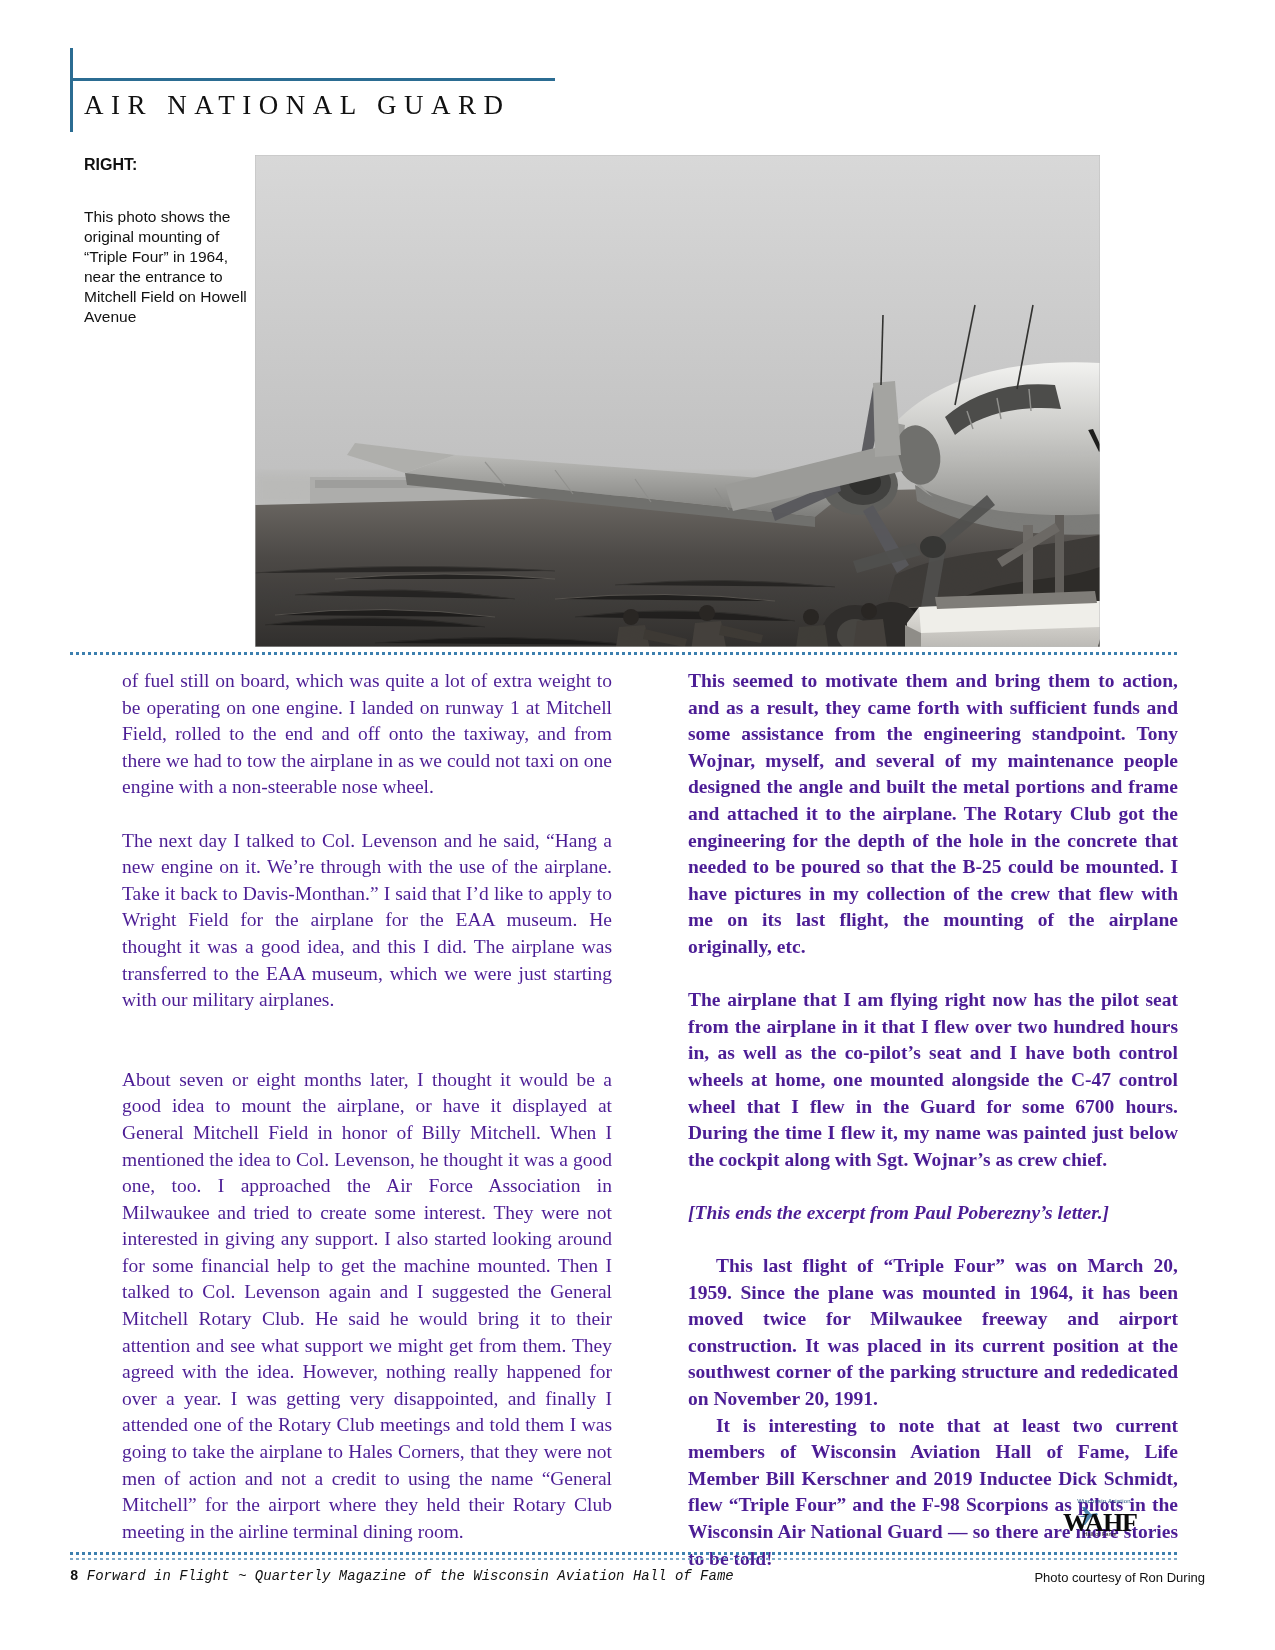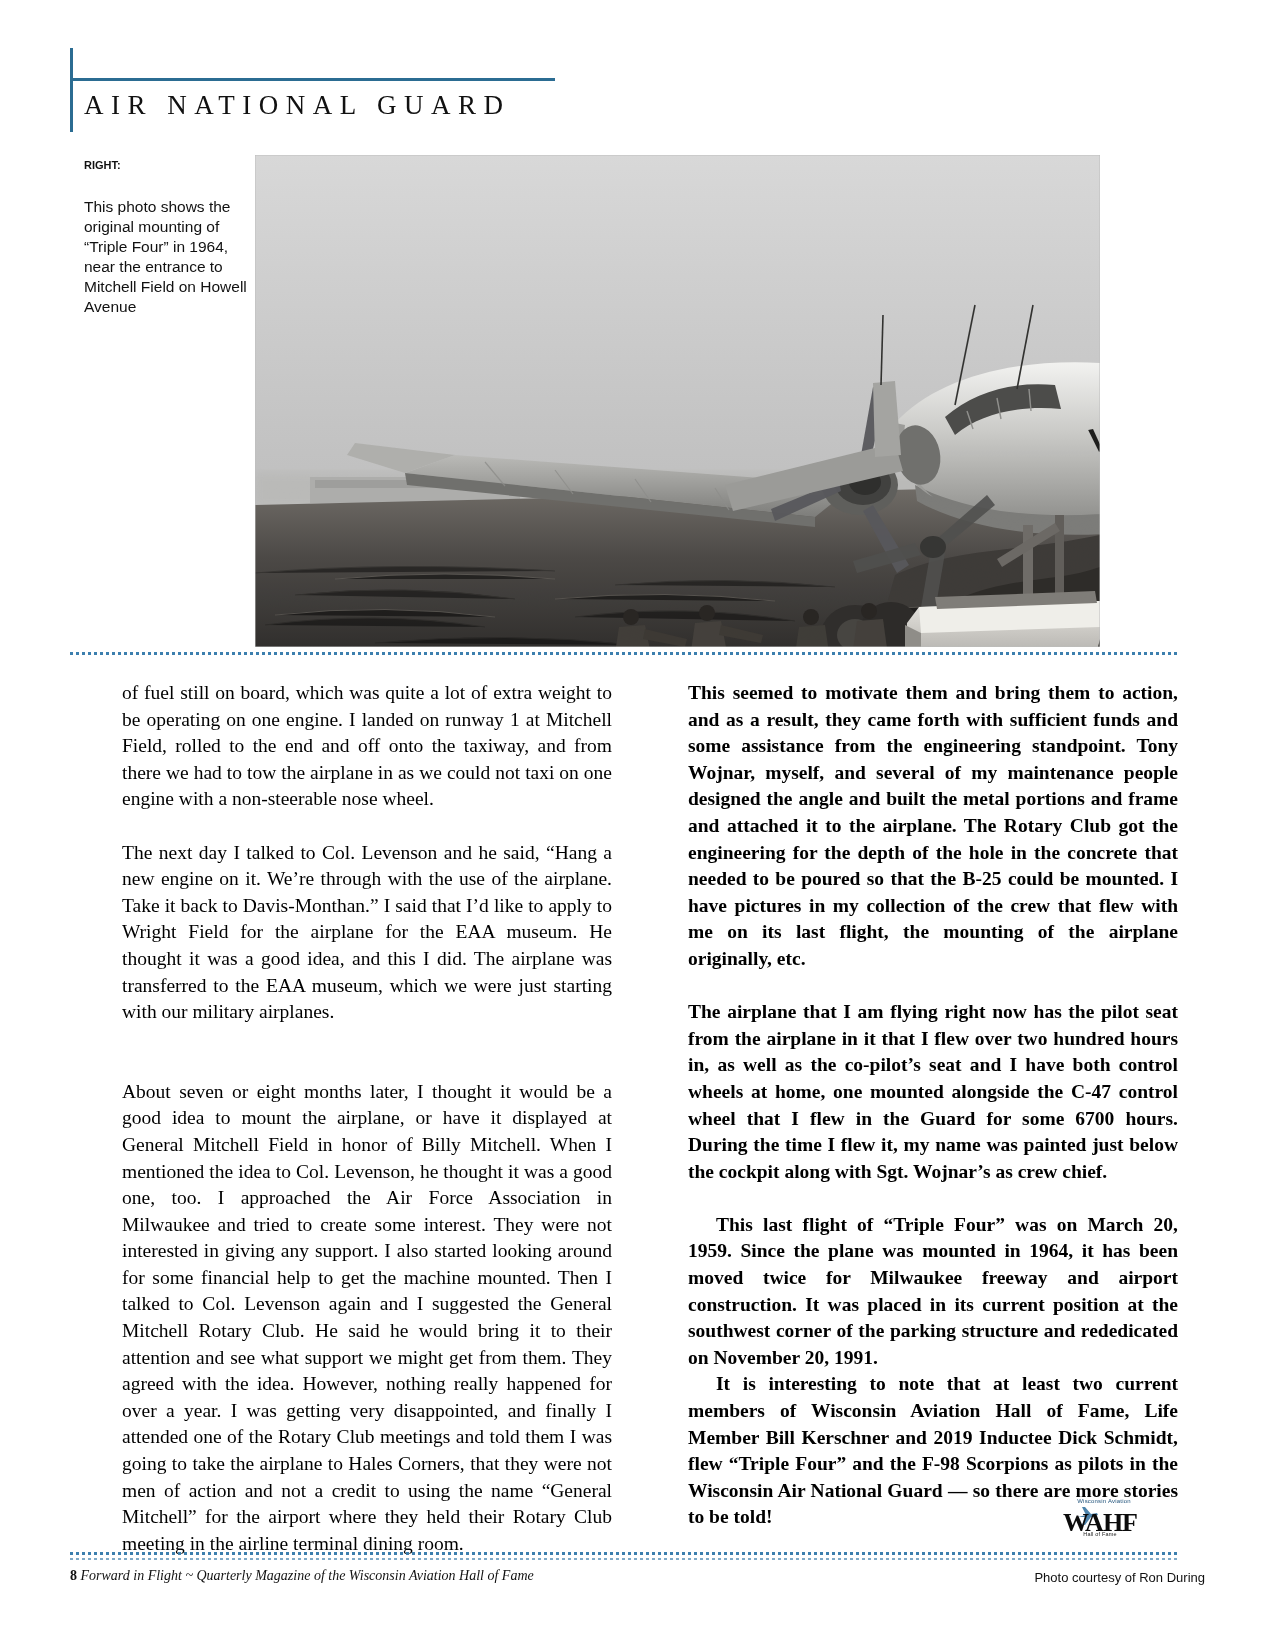--- a/index.html
+++ b/index.html
@@ -27,21 +27,21 @@
     font-size:27px;letter-spacing:7.5px;color:#111;
     white-space:nowrap;
   }
 
   
   .caption-col{
     position:absolute;left:84px;top:155px;width:170px;
     font-family:"Liberation Sans", sans-serif;
     font-size:15.5px;line-height:20px;color:#111;
   }
-  .caption-col .lead{font-weight:bold;font-size:11px;margin-bottom:22px;}
+  .caption-col .lead{font-weight:bold;font-size:16px;margin-bottom:32px;}
   .caption-col .body{margin-bottom:6px;}
   .caption-col .credit{margin-top:64px;}
   .caption-col p{margin:0;}
 
   
   .photo{
     position:absolute;left:255px;top:155px;width:845px;height:492px;
     overflow:hidden;background:#9a9a9a;
   }
   .photo svg{display:block;}
@@ -55,22 +55,21 @@
   .rule-bottom{left:70px;top:1552px;width:1110px;}
   .rule-bottom2{left:70px;top:1558px;width:1110px;height:2px;
     background-image:repeating-linear-gradient(to right,#7fa9c6 0 3px, rgba(255,255,255,0) 3px 6px);}
 
   
   .col{
     position:absolute;top:668px;width:490px;
     font-size:19.5px;line-height:26.6px;
     text-align:justify;
     font-family:"Liberation Serif", serif;
-    color:#000000;
-    margin-top:12px;
+    color:#4c1d95;
   }
   .col-left{left:122px;}
   .col-right{left:688px;font-weight:bold;}
   .col p{margin:0 0 0 0;}
   .col p.gap{margin-top:26.6px;}
   .col p.gap2{margin-top:53px;}
   .col p.ind{text-indent:28px;}
   .col p.ital{font-style:italic;text-align:left;}
 
   
@@ -94,21 +93,21 @@
     font-family:"Liberation Sans", sans-serif;
     font-size:5.5px;color:#222;letter-spacing:.2px;white-space:nowrap;
   }
   .logo .plane{
     position:absolute;left:24px;top:6px;width:24px;height:24px;opacity:.85;
   }
 
   
   .footer-left{
     position:absolute;left:70px;top:1568px;
-    font-family:Liberation Serif, serif;
+    font-family:Liberation Mono, monospace;
     font-size:14px;color:#111;white-space:nowrap;
   }
   .footer-left .pg{font-weight:bold;font-style:normal;}
   .footer-left .mag{font-style:italic;}
   .footer-right{
     position:absolute;right:70px;top:1570px;
     font-family:"Liberation Sans", sans-serif;
     font-size:13px;color:#111;white-space:nowrap;
   }
 </style>
@@ -334,20 +333,21 @@
 
   <div class="col col-left">
     <p>of fuel still on board, which was quite a lot of extra weight to be operating on one engine. I landed on runway 1 at Mitchell Field, rolled to the end and off onto the taxiway, and from there we had to tow the airplane in as we could not taxi on one engine with a non-steerable nose wheel.</p>
     <p class="gap">The next day I talked to Col. Levenson and he said, “Hang a new engine on it. We’re through with the use of the airplane. Take it back to Davis-Monthan.” I said that I’d like to apply to Wright Field for the airplane for the EAA museum. He thought it was a good idea, and this I did. The airplane was transferred to the EAA museum, which we were just starting with our military airplanes.</p>
     <p class="gap2">About seven or eight months later, I thought it would be a good idea to mount the airplane, or have it displayed at General Mitchell Field in honor of Billy Mitchell. When I mentioned the idea to Col. Levenson, he thought it was a good one, too. I approached the Air Force Association in Milwaukee and tried to create some interest. They were not interested in giving any support. I also started looking around for some financial help to get the machine mounted. Then I talked to Col. Levenson again and I suggested the General Mitchell Rotary Club. He said he would bring it to their attention and see what support we might get from them. They agreed with the idea. However, nothing really happened for over a year. I was getting very disappointed, and finally I attended one of the Rotary Club meetings and told them I was going to take the airplane to Hales Corners, that they were not men of action and not a credit to using the name “General Mitchell” for the airport where they held their Rotary Club meeting in the airline terminal dining room.</p>
   </div>
 
   <div class="col col-right">
     <p>This  seemed to motivate them and bring them to action, and as a result, they came forth with sufficient funds and some assistance from the engineering standpoint. Tony Wojnar, myself, and several of my maintenance people designed the angle and built the metal portions and frame and attached it to the airplane. The Rotary Club got the engineering for the depth of the hole in the concrete that needed to be poured so that the B-25 could be mounted. I have pictures in my collection of the crew that flew with me on its last flight, the mounting of the airplane originally, etc.</p>
     <p class="gap">The airplane that I am flying right now has the pilot seat from the airplane in it that I flew over two hundred hours in, as well as the co-pilot’s seat and I have both control wheels at home, one mounted alongside the C-47 control wheel that I flew in the Guard for some 6700 hours. During the time I flew it, my name was painted just below the cockpit along with Sgt. Wojnar’s as crew chief.</p>
+    <p class="gap ital">[This ends the excerpt from Paul Poberezny’s letter.]</p>
     <p class="gap ind">This last flight of “Triple Four” was on March 20, 1959. Since the plane was mounted in 1964, it has been moved twice for Milwaukee freeway and airport construction. It was placed in its current position at the southwest corner of the parking structure and rededicated on November 20, 1991.</p>
     <p class="ind">It is interesting to note that at least two current members of Wisconsin Aviation Hall of Fame, Life Member Bill Kerschner and 2019 Inductee Dick Schmidt, flew “Triple Four” and the F-98 Scorpions as pilots in the Wisconsin Air National Guard — so there are more stories to be told!</p>
   </div>
 
   <div class="logo">
     <svg class="plane" viewBox="0 0 24 24">
       <path d="M2 13 L10 11 L6 3 L9 3 L15 10 L21 9 L22 11 L15 13 L9 21 L6 21 L9 13 Z" fill="#2f6f9e"></path>
     </svg>
     <div class="tagtop">Wisconsin Aviation</div>
     <div class="wahf">WAHF</div>

